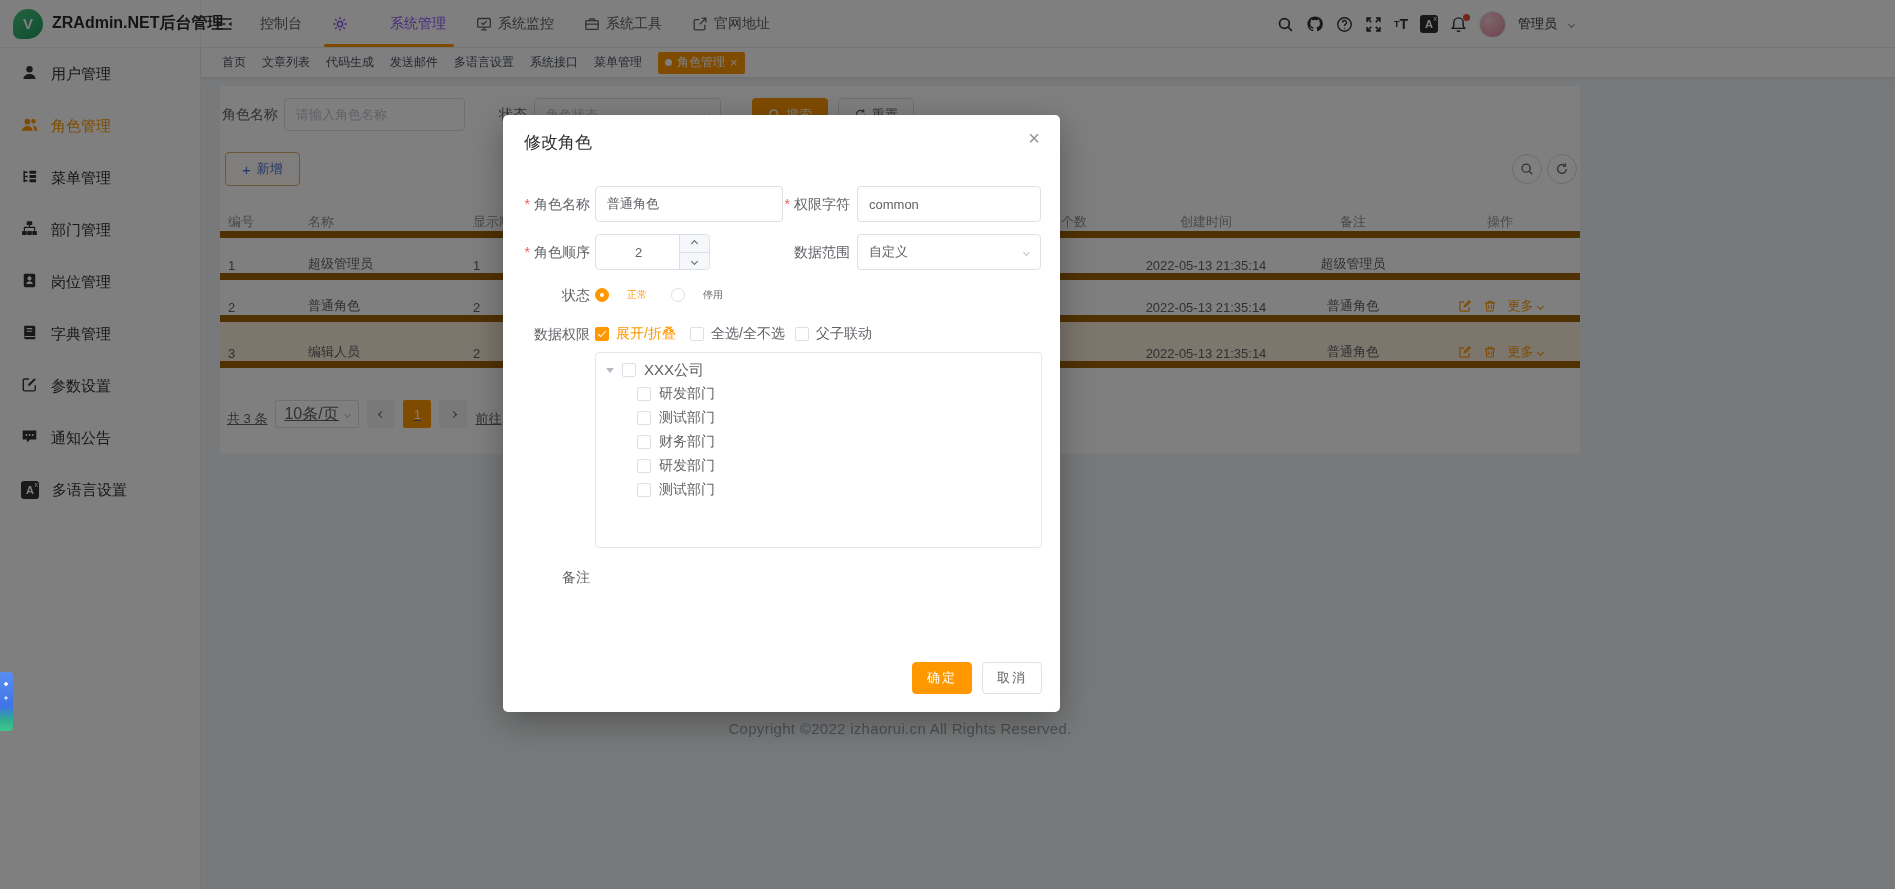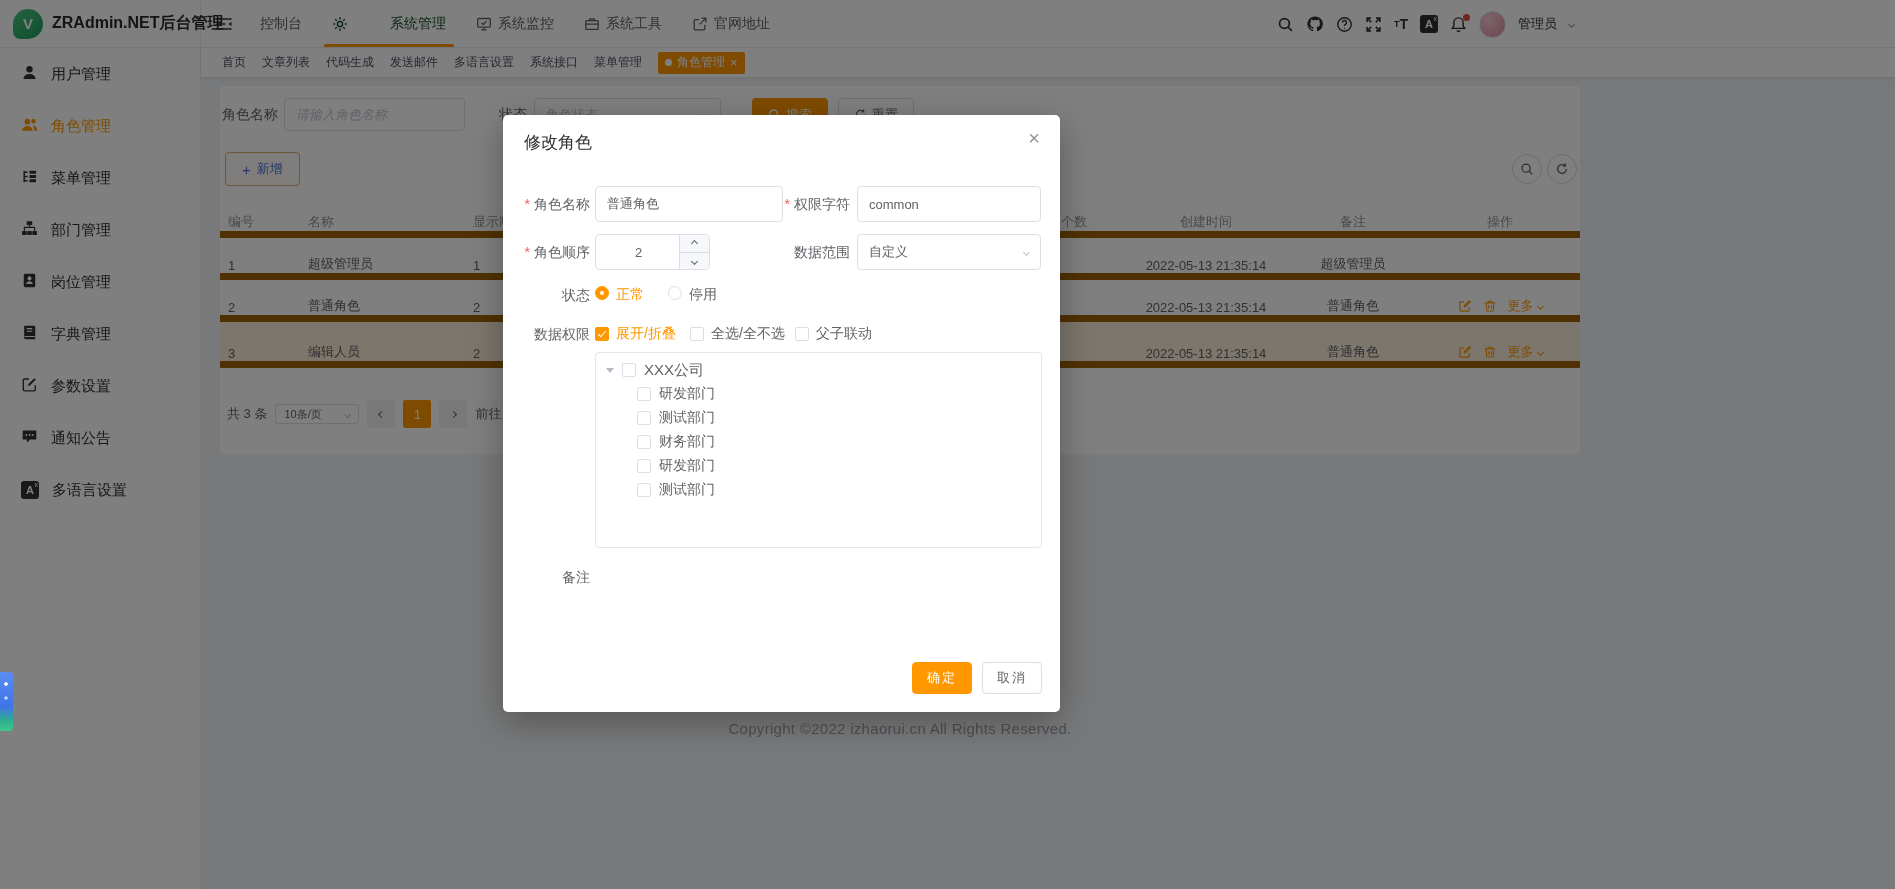--- a/index.html
+++ b/index.html
@@ -8,21 +8,21 @@
   .screen { position:relative; width:1895px; height:889px; background:#f0f2f5; overflow:hidden; }
 
   
   .topbar { position:absolute; top:0; left:0; width:1895px; height:48px; background:#fff; border-bottom:1px solid #ececec; display:flex; align-items:center; }
   .logo-area { width:201px; height:100%; display:flex; align-items:center; gap:9px; padding-left:13px; border-right:1px solid #efefef; flex:none; }
   .logo-badge { width:30px; height:30px; border-radius:50% 50% 50% 24%; background:linear-gradient(140deg,#49c77e,#1d9e61); color:#fff; font-weight:bold; display:flex; align-items:center; justify-content:center; font-size:15px; flex:none; }
   .logo-title { font-size:16px; font-weight:700; color:#2b2b2b; white-space:nowrap; }
   .hamburger { margin:0 12px 0 14px; color:#2f3235; display:flex; cursor:pointer; }
   .top-nav { display:flex; height:100%; }
   .nav-item { position:relative; display:flex; align-items:center; gap:6px; padding:0 15px; font-size:14px; color:#606266; cursor:pointer; white-space:nowrap; }
-  .nav-item.active { color:#14532d;gap:42px; }
+  .nav-item.active { color:#8b5cf6;gap:42px; }
   .nav-item.active::after { content:""; position:absolute; left:7px; right:7px; bottom:0; height:3px; background:#ff9700; border-radius:2px; }
   .nav-ic { display:flex; }
   .top-actions { position:absolute; left:1277px; top:0; height:48px; display:flex; align-items:center; gap:12px; color:#2e3033; }
   .icon-btn { display:flex; align-items:center; justify-content:center; cursor:pointer; }
   .fsz-ic { font-size:9px; font-weight:bold; letter-spacing:0; }
   .fsz-ic b { font-size:14px; }
   .sq-ic { width:18px; height:18px; background:#2c2e32; border-radius:3px; color:#fff; display:inline-flex; align-items:center; justify-content:center; font-size:11px; font-weight:bold; position:relative; font-style:normal; }
   .sq-ic i { position:absolute; top:0; right:1px; font-size:7px; font-style:normal; font-weight:normal; }
   .bell-wrap { position:relative; }
   .bell-dot { position:absolute; top:-2px; right:-3px; width:7px; height:7px; border-radius:50%; background:#e64d3d; }
@@ -49,21 +49,21 @@
   .tag.active { display:flex; align-items:center; gap:5px; background:#ff9700; color:#fff; height:22px; padding:0 7px; border-radius:2px; }
   .tag-dot { width:7px; height:7px; background:#fff; border-radius:50%; }
   .tag-close { font-size:13px; line-height:1; cursor:pointer; }
 
   
   .content { position:absolute; top:78px; left:201px; width:1694px; height:811px; }
   .card { position:absolute; left:19px; top:8px; width:1360px; height:368px; background:#fff; border-radius:4px; }
 
   .search-row { position:absolute; left:21px; top:20px; height:33px; display:flex; align-items:center; }
   .fld-label { font-size:14px; color:#606266; white-space:nowrap; }
-  .text-input { border:1px solid #dcdfe6; border-radius:4px; height:33px; padding:0 11px; font-size:13px; color:#606266; background:#fff; font-family:inherit; outline:none;font-style:italic; }
+  .text-input { border:1px solid #dcdfe6; border-radius:4px; height:33px; padding:0 11px; font-size:13px; color:#606266; background:#fff; font-family:inherit; outline:none; }
   .text-input::placeholder { color:#bfc4cd; }
   .select-box { border:1px solid #dcdfe6; border-radius:4px; height:33px; background:#fff; display:flex; align-items:center; justify-content:space-between; padding:0 11px; font-size:13px; color:#bfc4cd; cursor:pointer; }
   .btn { border-radius:4px; height:33px; font-size:13px; display:inline-flex; align-items:center; gap:5px; padding:0 15px; cursor:pointer; border:1px solid transparent; font-family:inherit; }
   .btn-search { background:#ff9700; color:#fff; }
   .btn-reset { background:#fff; border-color:#dcdfe6; color:#606266; }
   .btn-add { position:absolute; left:24px; top:74px; height:34px; background:#fffdf8; border:1px solid #ddae72; color:#4a6fd4; border-radius:4px; font-size:13px; display:inline-flex; align-items:center; gap:6px; padding:0 16px; cursor:pointer; font-family:inherit; }
   .plus-glyph { font-size:15px; line-height:1; }
   .circle-btn { position:absolute; top:76px; width:30px; height:30px; border-radius:50%; border:1px solid #d6d9df; background:#fff; display:flex; align-items:center; justify-content:center; color:#5f6266; cursor:pointer; }
 
   .table { position:absolute; left:19px; top:118px; width:1360px; font-size:13px; color:#606266; }
@@ -74,22 +74,22 @@
   .c1 { width:80px; } .c2 { width:165px; } .c3 { width:165px; }
   .csp { width:366px; }
   .c4 { width:130px; text-align:center; }
   .c5 { width:160px; text-align:center; }
   .c6 { width:134px; text-align:center; }
   .c7 { width:160px; }
   .actions { display:flex; align-items:center; justify-content:center; gap:11px; color:#ff9700; }
   .act-ic { display:flex; cursor:pointer; }
   .more { display:flex; align-items:center; gap:4px; font-size:13px; cursor:pointer; }
 
-  .pagination { position:absolute; left:26px; top:322px; display:flex; align-items:center; gap:8px; font-size:13px; color:#5f6266; }
-  .page-size { width:84px; height:20px; border:1px solid #dcdfe6; border-radius:3px; background:#fff; display:flex; align-items:center; justify-content:space-between; padding:4px 8px; font-size:11px; color:#5f6266; cursor:pointer; }
+  .pagination { position:absolute; left:26px; top:322px; display:flex; align-items:flex-end; gap:8px; font-size:13px; color:#5f6266;text-decoration:underline; }
+  .page-size { width:84px; height:28px; border:1px solid #dcdfe6; border-radius:3px; background:#fff; display:flex; align-items:center; justify-content:space-between; padding:4px 8px; font-size:16px; color:#5f6266; cursor:pointer; }
   .page-size .chev { color:#bfc4cc; }
   .pg-btn { width:28px; height:28px; background:#f2f3f5; border:none; border-radius:2px; display:flex; align-items:center; justify-content:center; color:#5f6266; cursor:pointer; font-size:13px; font-family:inherit; }
   .pg-btn.current { background:#ff9700; color:#fff; }
   .goto-input { width:40px; height:28px; border:1px solid #dcdfe6; border-radius:3px; text-align:center; font-size:13px; color:#5f6266; outline:none; font-family:inherit; }
   .copyright { position:absolute; left:19px; top:642px; width:1360px; text-align:center; font-size:15px; color:#9b9ea3; letter-spacing:.3px; }
 
   
   .overlay { position:absolute; inset:0; background:rgba(0,0,0,0.5); z-index:50; }
   .float-widget { position:absolute; left:0; top:672px; width:13px; height:59px; z-index:60; border-radius:0 4px 4px 0; cursor:pointer;
     background:
@@ -108,21 +108,21 @@
   .dinput { position:absolute; height:36px; border:1px solid #dcdfe6; border-radius:4px; padding:0 11px; font-size:13px; color:#5f6266; outline:none; font-family:inherit; background:#fff; }
   .f1 { left:92px; width:188px; } .f2 { left:354px; width:184px; }
   .num-wrap { position:absolute; left:92px; width:115px; height:36px; }
   .num-input { width:115px; height:36px; border:1px solid #dcdfe6; border-radius:4px; text-align:center; padding:0 32px 0 4px; font-size:13px; color:#5f6266; outline:none; font-family:inherit; }
   .spin { position:absolute; right:1px; width:30px; height:17px; background:#f5f7fa; border-left:1px solid #dcdfe6; display:flex; align-items:center; justify-content:center; cursor:pointer; color:#5f6266; }
   .spin.up { top:1px; border-radius:0 4px 0 0; }
   .spin.down { top:18px; height:17px; border-top:1px solid #dcdfe6; border-radius:0 0 4px 0; }
   .dselect { position:absolute; height:36px; border:1px solid #dcdfe6; border-radius:4px; background:#fff; display:flex; align-items:center; justify-content:space-between; padding:0 11px; font-size:13px; color:#5f6266; cursor:pointer; }
   .dselect .chev { color:#bfc4cc; }
   .radio-group { position:absolute; left:92px; top:0; display:flex; align-items:center; gap:24px; height:24px; }
-  .radio-item { display:flex; align-items:flex-start; gap:7px; font-size:14px; color:#5f6266; cursor:pointer; }
+  .radio-item { display:flex; align-items:flex-start; gap:18px; font-size:10px; color:#5f6266; cursor:pointer; }
   .radio-item.on { color:#ff9700; }
   .radio-dot { position:relative; width:14px; height:14px; border-radius:50%; border:1px solid #dcdfe6; background:#fff; flex:none; }
   .radio-item.on .radio-dot { background:#ff9700; border-color:#ff9700; }
   .radio-item.on .radio-dot::after { content:""; position:absolute; inset:4px; background:#fff; border-radius:50%; }
   .cbx { position:absolute; top:0; display:flex; align-items:center; gap:7px; font-size:14px; color:#5f6266; height:24px; cursor:pointer; }
   .cbx.on { color:#ff9700; }
   .cb { position:relative; width:14px; height:14px; border:1px solid #dcdfe6; border-radius:2px; background:#fff; flex:none; }
   .cbx.on .cb, .tnode .cb.on { background:#ff9700; border-color:#ff9700; }
   .cbx.on .cb::after { content:""; position:absolute; left:4px; top:1px; width:3px; height:7px; border-right:1.6px solid #fff; border-bottom:1.6px solid #fff; transform:rotate(45deg); }
   .cb1 { left:92px; } .cb2 { left:187px; } .cb3 { left:292px; }

